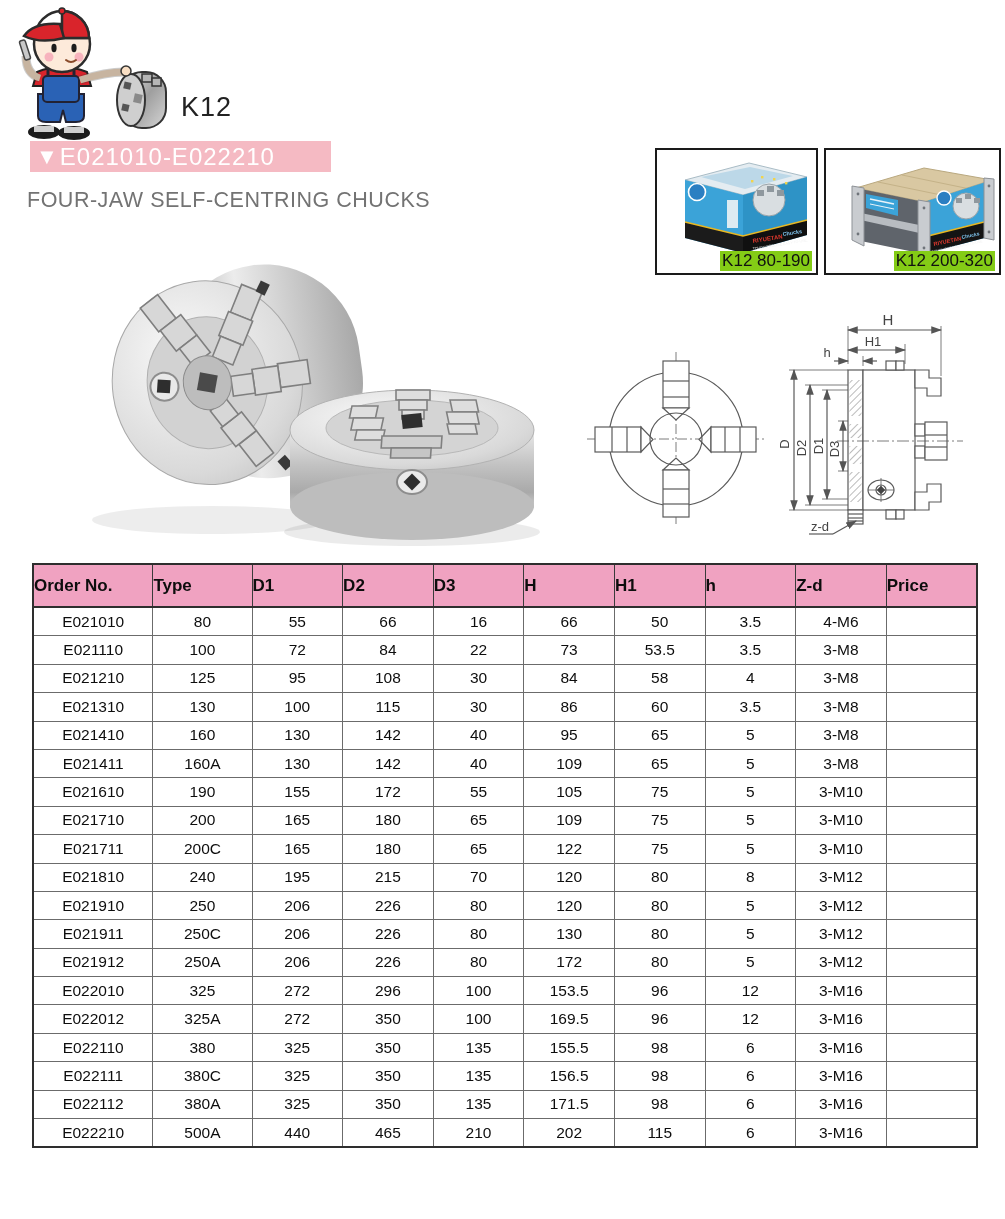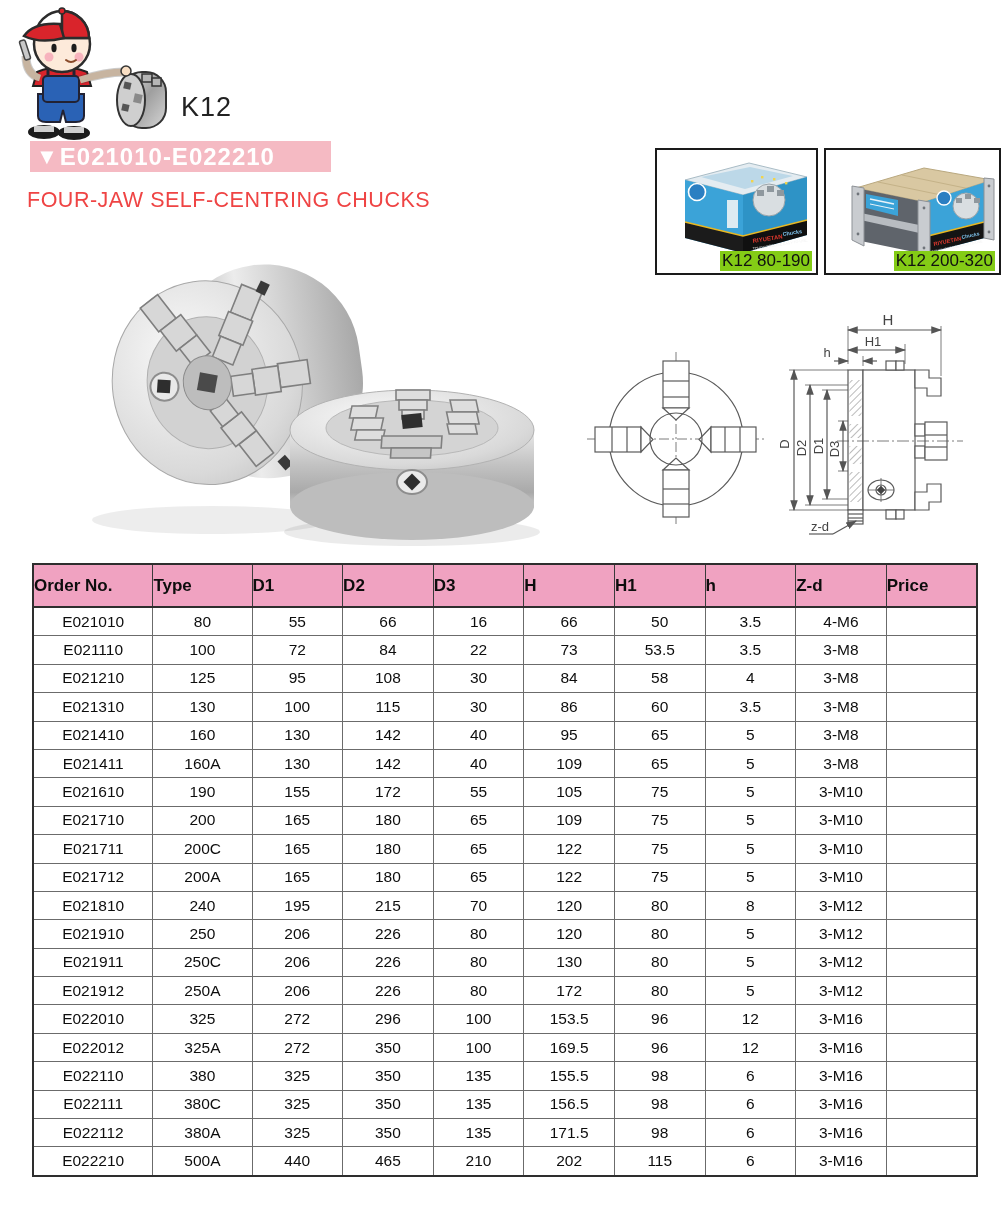--- a/index.html
+++ b/index.html
@@ -5,22 +5,22 @@
   html,body{margin:0;padding:0;background:#ffffff;}
   body{font-family:"Liberation Sans", sans-serif;color:#111;}
   .canvas{position:relative;width:1005px;height:1219px;background:#ffffff;overflow:hidden;}
 
   
   .mascot{position:absolute;left:10px;top:2px;width:168px;height:142px;}
   .k12-label{position:absolute;left:181px;top:92px;font-size:27px;color:#222;letter-spacing:1px;}
   .banner{position:absolute;left:30px;top:141px;width:301px;height:31px;background:#f5bac3;
           display:flex;align-items:center;padding-left:6px;box-sizing:border-box;}
   .banner .tri{color:#ffffff;font-size:22px;margin-right:2px;line-height:1;}
-  .banner .range{color:#ffffff;font-size:24px;font-weight:bold;letter-spacing:1px;text-align:right;}
-  .page-title{position:absolute;left:27px;top:188px;font-size:21.5px;color:#ef4444;letter-spacing:0.5px;}
+  .banner .range{color:#ffffff;font-size:24px;font-weight:normal;letter-spacing:1px;text-align:right;}
+  .page-title{position:absolute;left:27px;top:188px;font-size:21.5px;color:#737373;letter-spacing:0.5px;}
 
   
   .chucks-photo{position:absolute;left:52px;top:230px;width:498px;height:328px;}
 
   
   .pack-frame{position:absolute;top:148px;height:127px;border:2px solid #1a1a1a;background:#ffffff;box-sizing:border-box;}
   .pack-frame.f1{left:655px;width:163px;}
   .pack-frame.f2{left:824px;width:177px;}
   .pack-img{position:absolute;left:0;top:0;width:100%;height:100%;}
   .pack-caption{position:absolute;right:4px;bottom:2px;font-size:17px;color:#111;background:#84cc16;padding:0 2px;line-height:1.15;}
@@ -513,32 +513,20 @@
           <td>165</td>
           <td>180</td>
           <td>65</td>
           <td>122</td>
           <td>75</td>
           <td>5</td>
           <td>3-M10</td>
           <td></td>
         </tr>
         <tr>
-          <td>E021712</td>
-          <td>200A</td>
-          <td>165</td>
-          <td>180</td>
-          <td>65</td>
-          <td>122</td>
-          <td>75</td>
-          <td>5</td>
-          <td>3-M10</td>
-          <td></td>
-        </tr>
-        <tr>
           <td>E021810</td>
           <td>240</td>
           <td>195</td>
           <td>215</td>
           <td>70</td>
           <td>120</td>
           <td>80</td>
           <td>8</td>
           <td>3-M12</td>
           <td></td>

